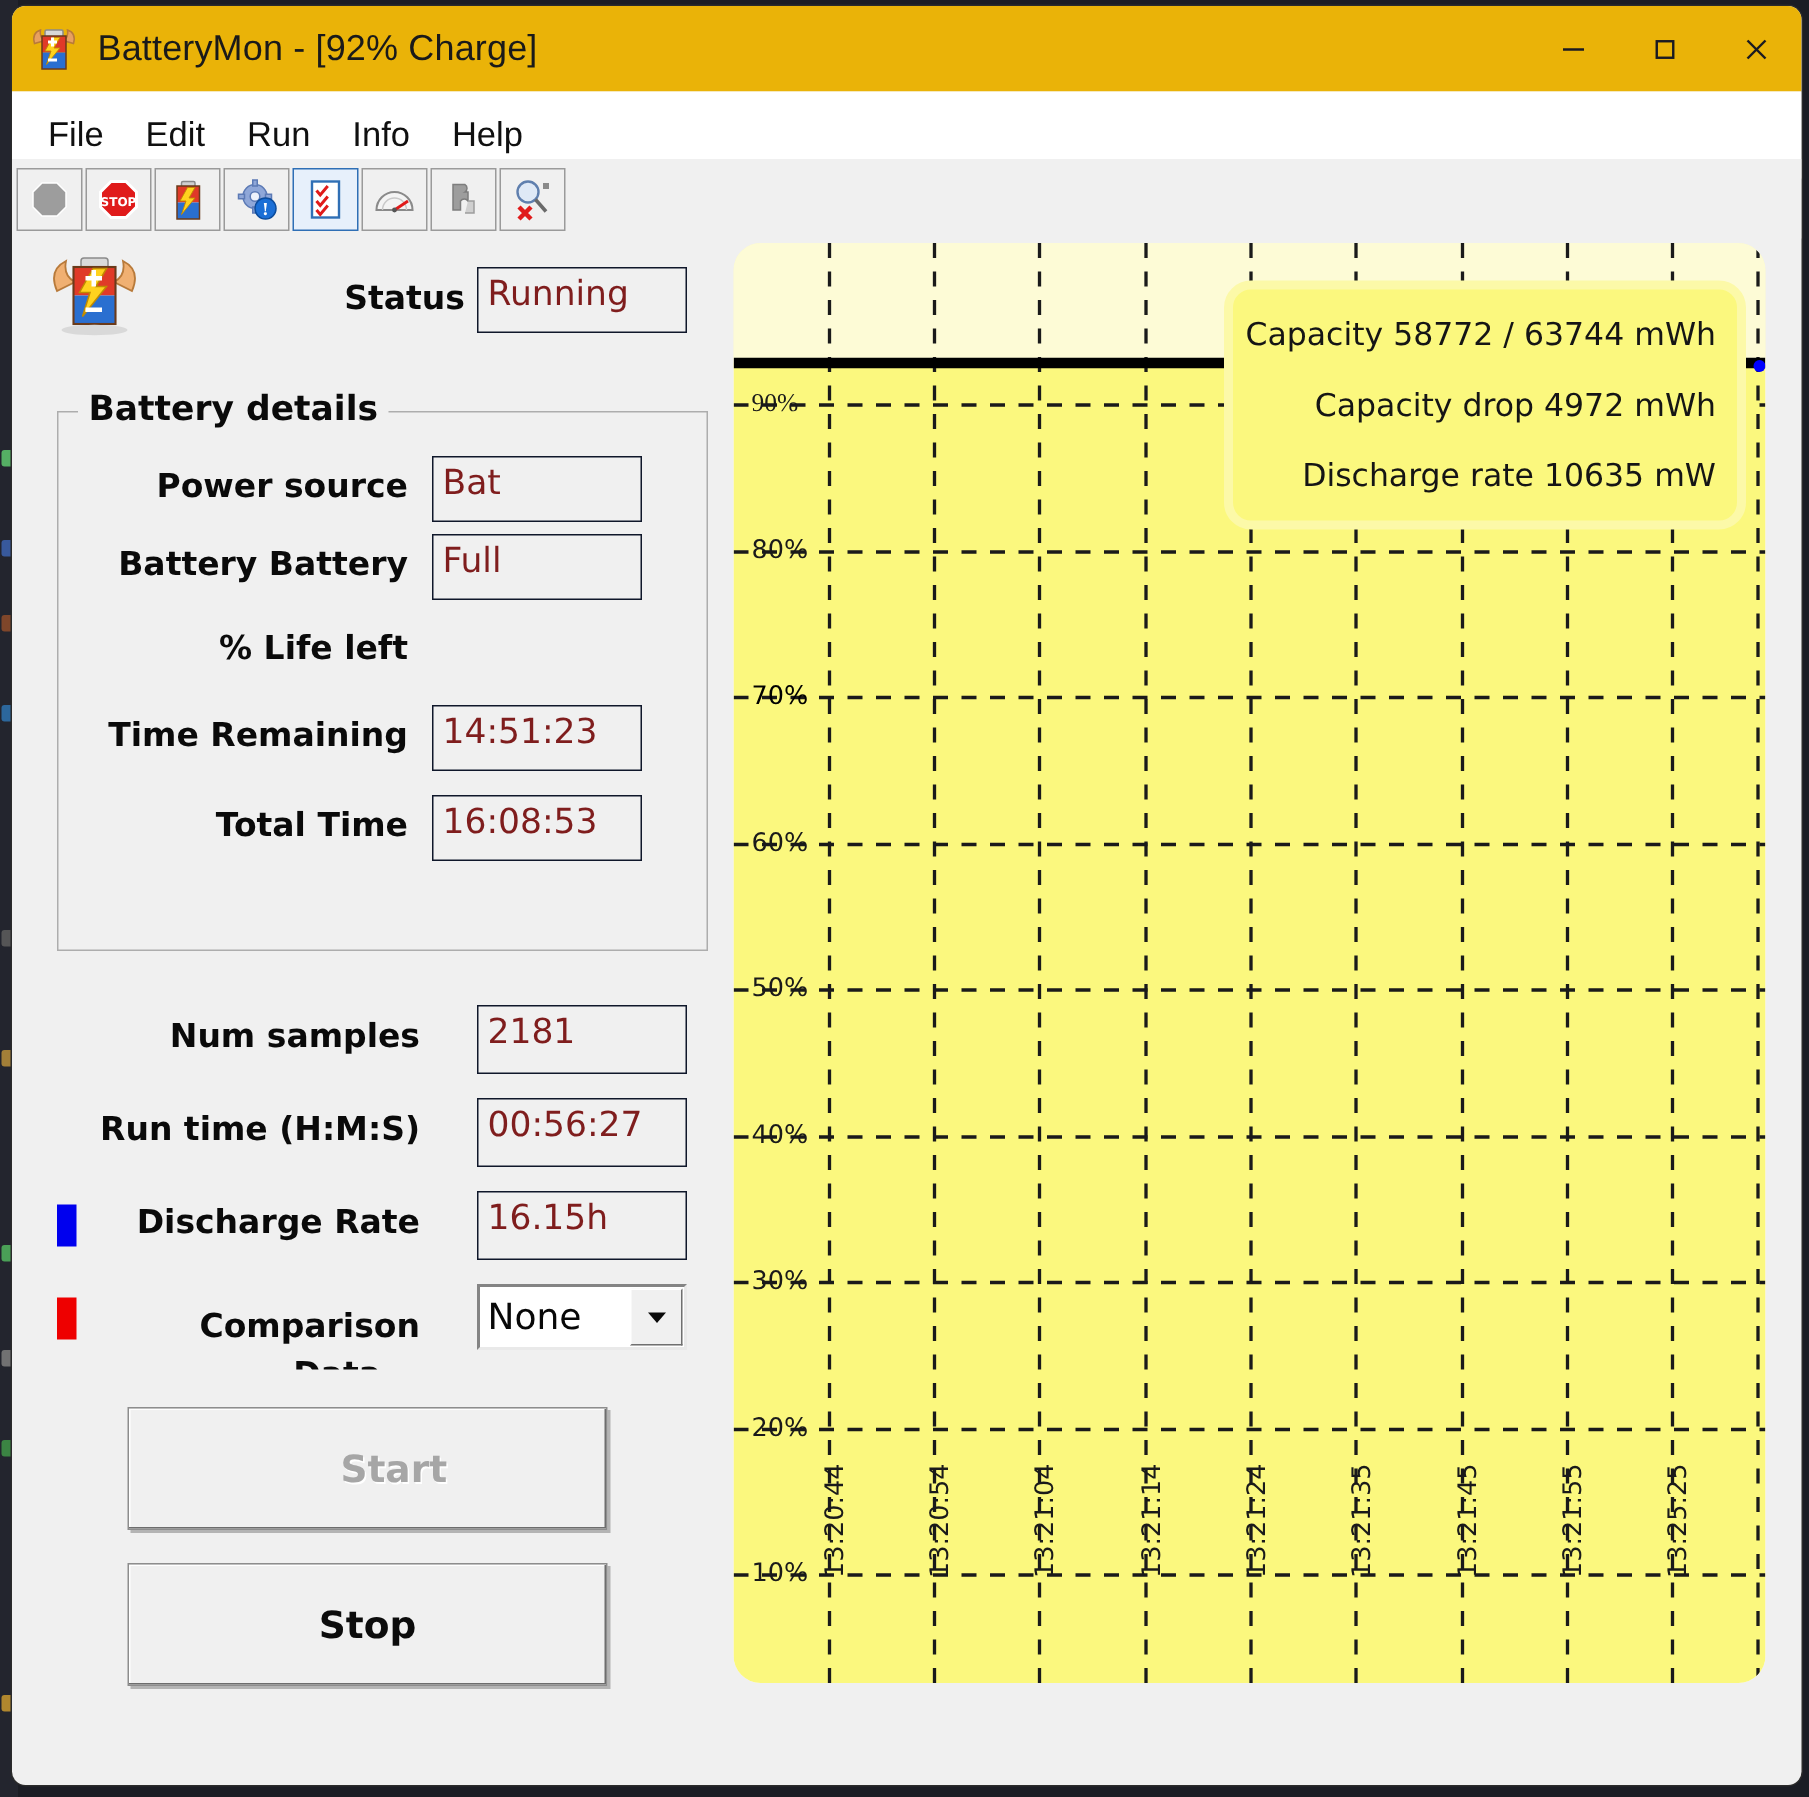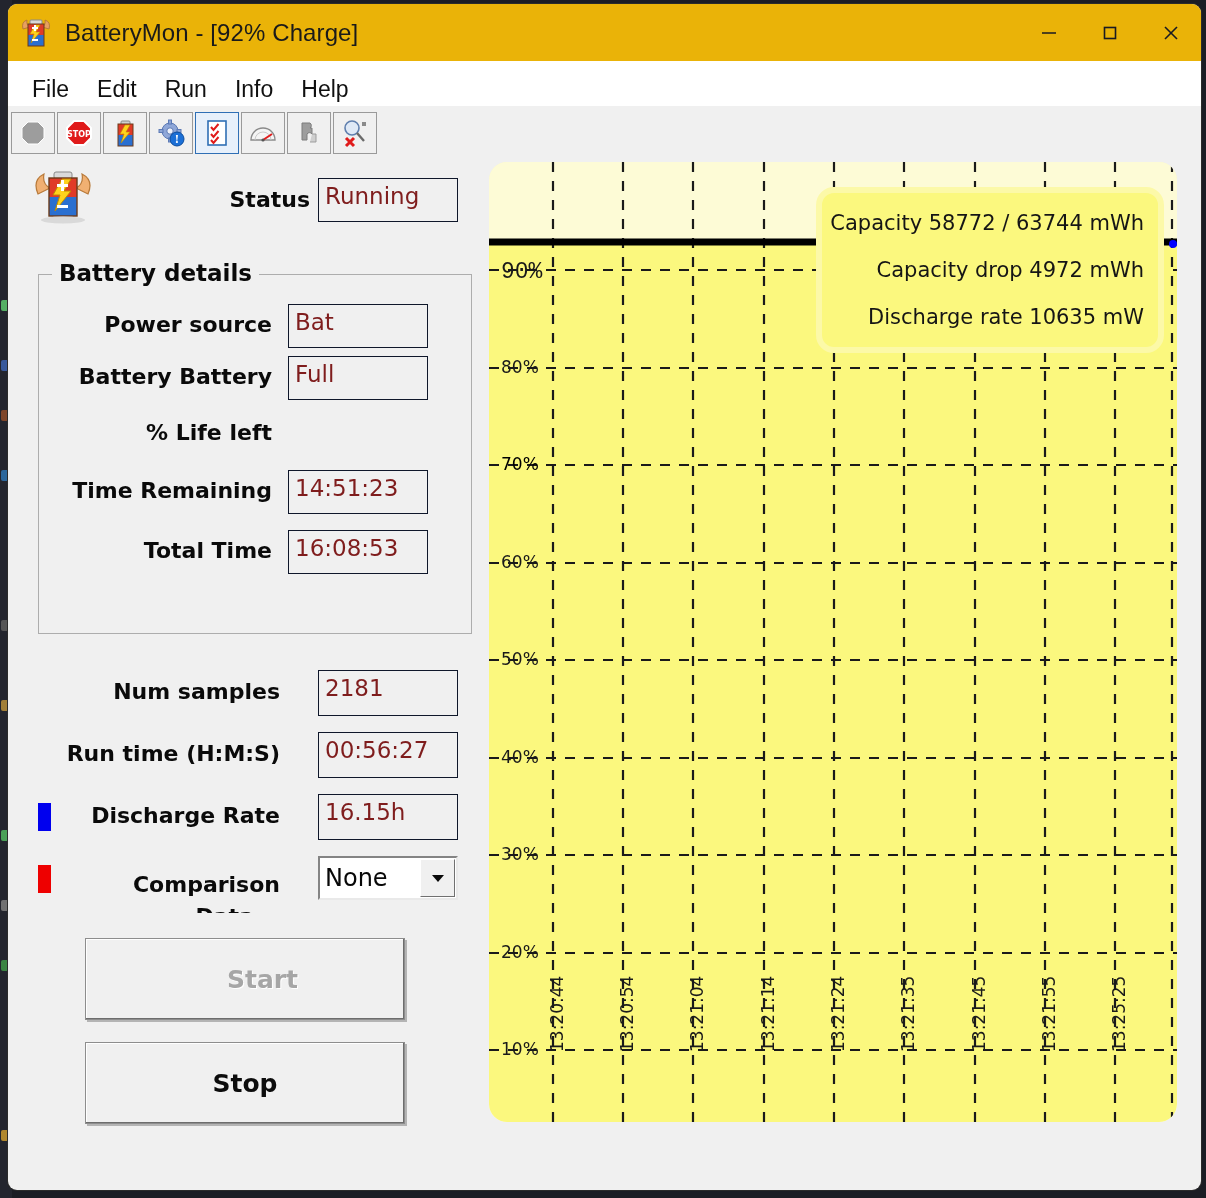--- a/index.html
+++ b/index.html
@@ -390,21 +390,21 @@
             <line x1="626" y1="0" x2="626" y2="960"></line>
             <line x1="683" y1="0" x2="683" y2="960"></line>
           </g>
 
           <line x1="0" y1="80" x2="688" y2="80" stroke="#000000" stroke-width="7"></line>
 
           <circle cx="684" cy="82" r="4" fill="#0000ff"></circle>
         </g>
       </svg>
 
-      <div style="position:absolute;left:12px;top:97px;font-family:Liberation Mono, monospace;font-size:23px;color:#1a1a1a;">90%</div>
+      <div style="position:absolute;left:12px;top:97px;font-family:Liberation Serif, serif;font-size:17px;color:#1a1a1a;">90%</div>
       <div style="position:absolute;left:12px;top:195px;font-family:'DejaVu Sans',sans-serif;font-size:17px;color:#1a1a1a;">80%</div>
       <div style="position:absolute;left:12px;top:292px;font-family:'DejaVu Sans',sans-serif;font-size:17px;color:#000000;">70%</div>
       <div style="position:absolute;left:12px;top:390px;font-family:'DejaVu Sans',sans-serif;font-size:17px;color:#1a1a1a;">60%</div>
       <div style="position:absolute;left:12px;top:487px;font-family:'DejaVu Sans',sans-serif;font-size:17px;color:#1a1a1a;">50%</div>
       <div style="position:absolute;left:12px;top:585px;font-family:'DejaVu Sans',sans-serif;font-size:17px;color:#1a1a1a;">40%</div>
       <div style="position:absolute;left:12px;top:682px;font-family:'DejaVu Sans',sans-serif;font-size:17px;color:#1a1a1a;">30%</div>
       <div style="position:absolute;left:12px;top:780px;font-family:'DejaVu Sans',sans-serif;font-size:17px;color:#1a1a1a;">20%</div>
       <div style="position:absolute;left:12px;top:877px;font-family:'DejaVu Sans',sans-serif;font-size:17px;color:#1a1a1a;">10%</div>
 
       <div style="position:absolute;left:58px;top:890px;width:20px;font-family:'DejaVu Sans',sans-serif;font-size:17px;color:#1a1a1a;white-space:nowrap;transform:rotate(-90deg);transform-origin:0 0;">13:20:44</div>

